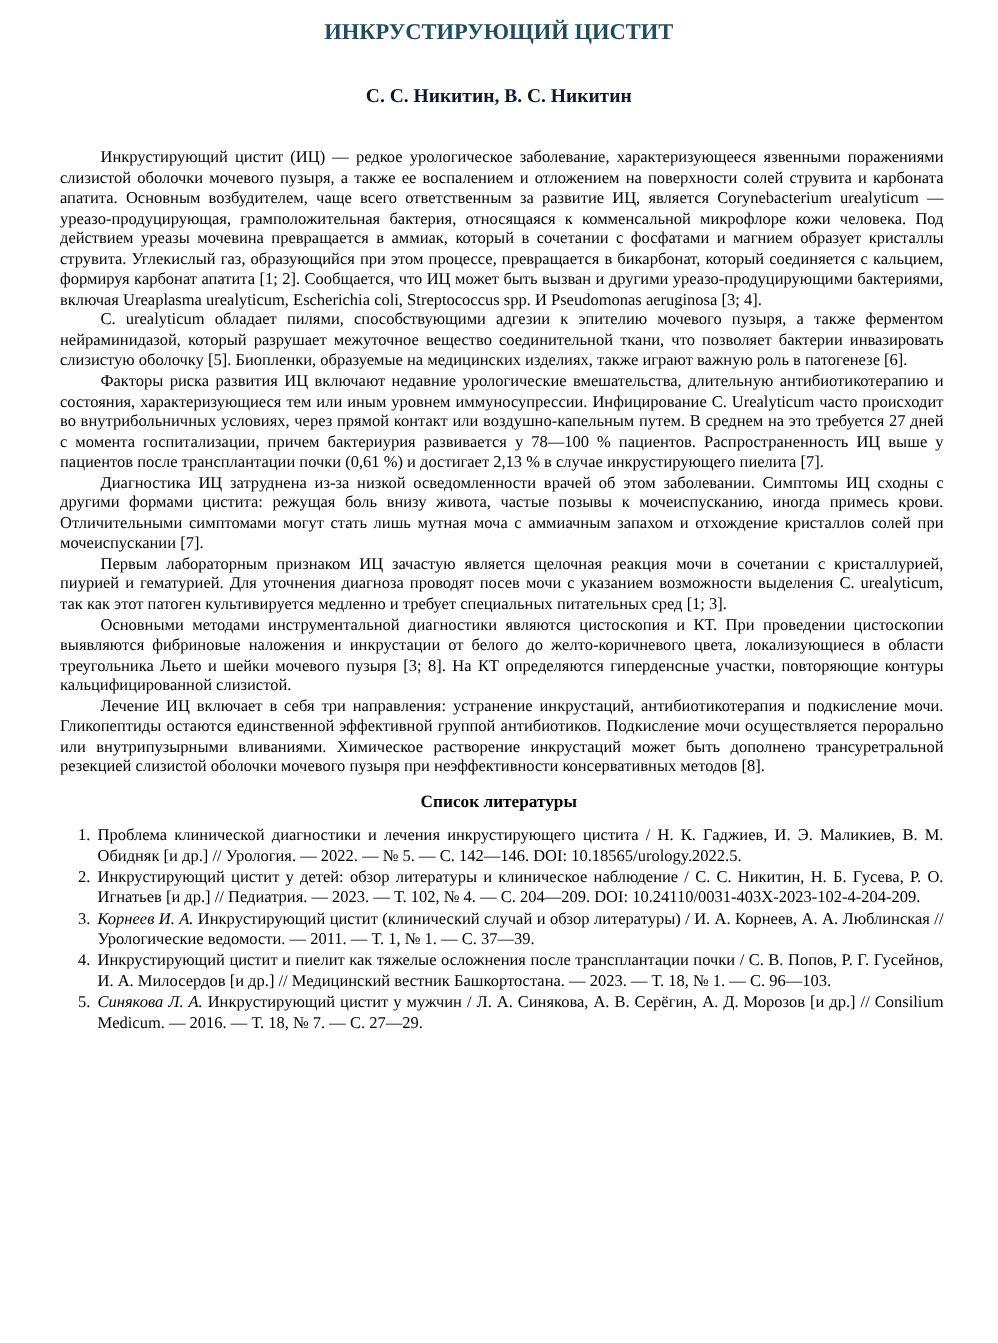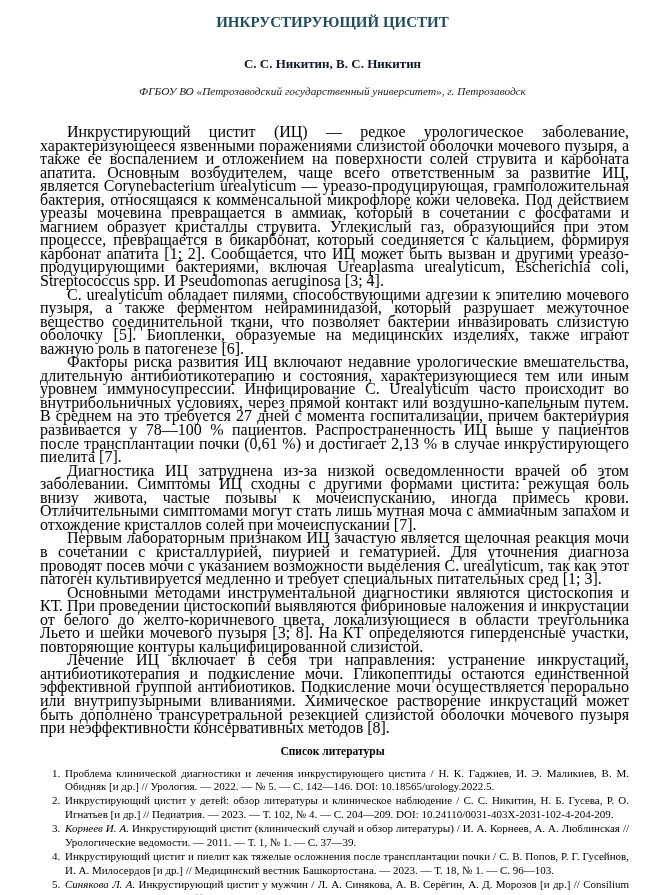--- a/index.html
+++ b/index.html
@@ -34,21 +34,21 @@
   .doc-affiliation {
     text-align: center;
     font-size: 11.3px;
     font-style: italic;
     color: #1a1a1a;
     line-height: 14px;
     margin: 12px 0 0 0;
   }
   .article-body {
     margin: 27px 36px 0 40px;
-    font-size: 16px;
+    font-size: 11px;
     line-height: 13.55px;
     text-align: justify;
   }
   .article-body p {
     margin: 0;
     text-indent: 27px;
   }
   .refs-heading {
     text-align: center;
     font-size: 11.5px;
@@ -78,36 +78,35 @@
 </style>
 </head>
 <body>
 
 <div class="page">
 
   <h1 class="doc-title">ИНКРУСТИРУЮЩИЙ ЦИСТИТ</h1>
 
   <div class="doc-authors">С. С. Никитин, В. С. Никитин</div>
 
-  <div class="doc-affiliation">ФГБОУ ВО «Петрозаводский государственный университет», г. Петрозаводск</div>
 
   <div class="article-body">
     <p>Инкрустирующий цистит (ИЦ) — редкое урологическое заболевание, характеризующееся язвенными поражениями слизистой оболочки мочевого пузыря, а также ее воспалением и отложением на поверхности солей струвита и карбоната апатита. Основным возбудителем, чаще всего ответственным за развитие ИЦ, является Corynebacterium urealyticum — уреазо-продуцирующая, грамположительная бактерия, относящаяся к комменсальной микрофлоре кожи человека. Под действием уреазы мочевина превращается в аммиак, который в сочетании с фосфатами и магнием образует кристаллы струвита. Углекислый газ, образующийся при этом процессе, превращается в бикарбонат, который соединяется с кальцием, формируя карбонат апатита [1; 2]. Сообщается, что ИЦ может быть вызван и другими уреазо-продуцирующими бактериями, включая Ureaplasma urealyticum, Escherichia coli, Streptococcus spp. И Pseudomonas aeruginosa [3; 4].</p>
     <p>C. urealyticum обладает пилями, способствующими адгезии к эпителию мочевого пузыря, а также ферментом нейраминидазой, который разрушает межуточное вещество соединительной ткани, что позволяет бактерии инвазировать слизистую оболочку [5]. Биопленки, образуемые на медицинских изделиях, также играют важную роль в патогенезе [6].</p>
     <p>Факторы риска развития ИЦ включают недавние урологические вмешательства, длительную антибиотикотерапию и состояния, характеризующиеся тем или иным уровнем иммуносупрессии. Инфицирование C. Urealyticum часто происходит во внутрибольничных условиях, через прямой контакт или воздушно-капельным путем. В среднем на это требуется 27 дней с момента госпитализации, причем бактериурия развивается у 78—100 % пациентов. Распространенность ИЦ выше у пациентов после трансплантации почки (0,61 %) и достигает 2,13 % в случае инкрустирующего пиелита [7].</p>
     <p>Диагностика ИЦ затруднена из-за низкой осведомленности врачей об этом заболевании. Симптомы ИЦ сходны с другими формами цистита: режущая боль внизу живота, частые позывы к мочеиспусканию, иногда примесь крови. Отличительными симптомами могут стать лишь мутная моча с аммиачным запахом и отхождение кристаллов солей при мочеиспускании [7].</p>
     <p>Первым лабораторным признаком ИЦ зачастую является щелочная реакция мочи в сочетании с кристаллурией, пиурией и гематурией. Для уточнения диагноза проводят посев мочи с указанием возможности выделения C. urealyticum, так как этот патоген культивируется медленно и требует специальных питательных сред [1; 3].</p>
     <p>Основными методами инструментальной диагностики являются цистоскопия и КТ. При проведении цистоскопии выявляются фибриновые наложения и инкрустации от белого до желто-коричневого цвета, локализующиеся в области треугольника Льето и шейки мочевого пузыря [3; 8]. На КТ определяются гиперденсные участки, повторяющие контуры кальцифицированной слизистой.</p>
     <p>Лечение ИЦ включает в себя три направления: устранение инкрустаций, антибиотикотерапия и подкисление мочи. Гликопептиды остаются единственной эффективной группой антибиотиков. Подкисление мочи осуществляется перорально или внутрипузырными вливаниями. Химическое растворение инкрустаций может быть дополнено трансуретральной резекцией слизистой оболочки мочевого пузыря при неэффективности консервативных методов [8].</p>
   </div>
 
   <div class="refs-heading">Список литературы</div>
 
   <ol class="refs-list">
     <li><i></i><span>Проблема клинической диагностики и лечения инкрустирующего цистита / Н. К. Гаджиев, И. Э. Маликиев, В. М. Обидняк [и др.] // Урология. — 2022. — № 5. — С. 142—146. DOI: 10.18565/urology.2022.5.</span></li>
-    <li><i></i><span>Инкрустирующий цистит у детей: обзор литературы и клиническое наблюдение / С. С. Никитин, Н. Б. Гусева, Р. О. Игнатьев [и др.] // Педиатрия. — 2023. — Т. 102, № 4. — С. 204—209. DOI: 10.24110/0031-403X-2031-102-4-204-209.</span></li>
+    <li><i></i><span>Инкрустирующий цистит у детей: обзор литературы и клиническое наблюдение / С. С. Никитин, Н. Б. Гусева, Р. О. Игнатьев [и др.] // Педиатрия. — 2023. — Т. 102, № 4. — С. 204—209. DOI: 10.24110/0031-403X-2023-102-4-204-209.</span></li>
     <li><i>Корнеев И. А. </i><span>Инкрустирующий цистит (клинический случай и обзор литературы) / И. А. Корнеев, А. А. Люблинская // Урологические ведомости. — 2011. — Т. 1, № 1. — С. 37—39.</span></li>
     <li><i></i><span>Инкрустирующий цистит и пиелит как тяжелые осложнения после трансплантации почки / С. В. Попов, Р. Г. Гусейнов, И. А. Милосердов [и др.] // Медицинский вестник Башкортостана. — 2023. — Т. 18, № 1. — С. 96—103.</span></li>
     <li><i>Синякова Л. А. </i><span>Инкрустирующий цистит у мужчин / Л. А. Синякова, А. В. Серёгин, А. Д. Морозов [и др.] // Consilium Medicum. — 2016. — Т. 18, № 7. — С. 27—29.</span></li>
   </ol>
 
 
 </div>
 
 </body></html>

